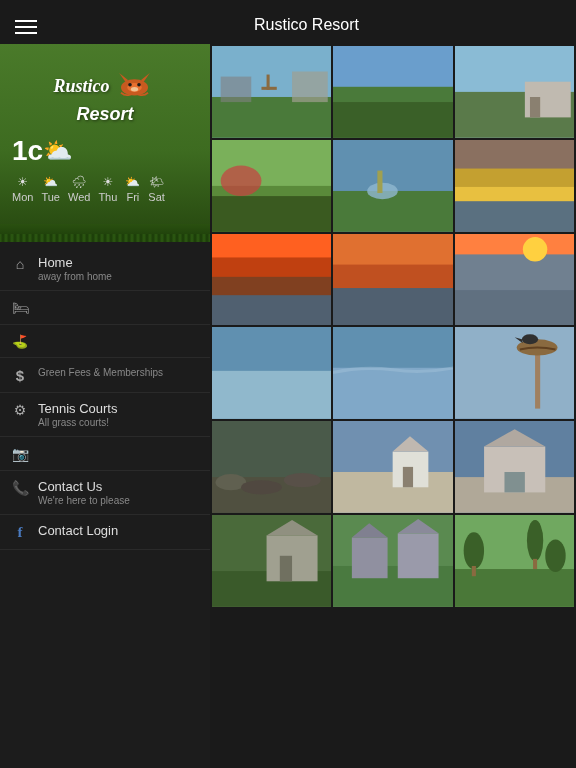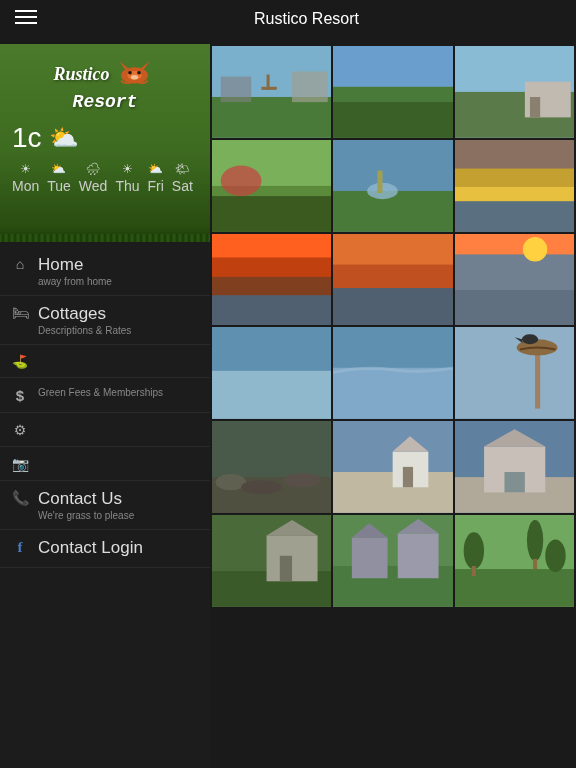--- a/index.html
+++ b/index.html
@@ -3,21 +3,21 @@
   <meta charset="utf-8">
   <style>
     * { margin: 0; padding: 0; box-sizing: border-box; }
     body { width: 576px; height: 768px; overflow: hidden; font-family: Arial, sans-serif; background: #1a1a1a; display: flex; flex-direction: column; }
 
     
     .top-bar {
       background: #1a1a1a;
       color: white;
       display: flex;
-      align-items: flex-start;
+      align-items: flex-end;
       padding: 10px 15px;
       height: 44px;
       flex-shrink: 0;
     }
     .hamburger-icon { display: flex; flex-direction: column; gap: 4px; cursor: pointer; margin-right: 15px; }
     .hamburger-icon span { display: block; width: 22px; height: 2px; background: white; }
     .top-bar-title { flex: 1; text-align: center; font-size: 16px; font-weight: 400; color: white; }
 
     
     .main { display: flex; flex: 1; overflow: hidden; }
@@ -29,31 +29,31 @@
       flex-shrink: 0;
       display: flex;
       flex-direction: column;
       overflow-y: auto;
       overflow-x: hidden;
     }
 
     
     .sidebar-header {
       background: linear-gradient(180deg, #4a7a2a 0%, #3d6b20 60%, #2a4d12 100%);
-      padding: 3px 12px 20px;
+      padding: 15px 12px 20px;
       position: relative;
       min-height: 180px;
     }
 
-    .temp-display { color: white; font-size: 28px; font-weight: 400; margin-top: 5px; display: flex; align-items: center; gap: 8px; }
+    .temp-display { color: white; font-size: 28px; font-weight: 700; margin-top: 5px; display: flex; align-items: center; gap: 0; }
     .temp-display .cloud-icon { font-size: 24px; }
 
     .weather-days { display: flex; gap: 8px; margin-top: 8px; }
     .weather-day { display: flex; flex-direction: column; align-items: center; gap: 2px; }
-    .weather-day .day-name { color: #ccc; font-size: 14px; }
+    .weather-day .day-name { color: #ccc; font-size: 11px; }
     .weather-day .day-icon { font-size: 12px; color: #ddd; }
 
     .grass-bottom {
       width: 100%;
       height: 18px;
       background: linear-gradient(180deg, #2a5010 0%, #1a3a08 100%);
       position: relative;
     }
     .grass-bottom::after {
       content: '';
@@ -71,21 +71,21 @@
     .nav-item {
       display: flex;
       align-items: flex-start;
       padding: 8px 12px;
       cursor: pointer;
       color: #ccc;
       gap: 10px;
       border-bottom: 1px solid #2a2a2a;
     }
     .nav-item .nav-icon { font-size: 14px; color: #aaa; margin-top: 1px; flex-shrink: 0; width: 16px; text-align: center; }
-    .nav-item .nav-text .nav-title { font-size: 17px; font-weight: 500; color: #ddd; }
+    .nav-item .nav-text .nav-title { font-size: 13px; font-weight: 500; color: #ddd; }
     .nav-item .nav-text .nav-subtitle { font-size: 10px; color: #888; margin-top: 1px; }
 
     
     .gallery-area {
       flex: 1;
       overflow-y: auto;
       overflow-x: hidden;
       background: #1a1a1a;
     }
     .gallery-grid {
@@ -141,21 +141,21 @@
     
     .logo-wrapper {
       display: flex;
       flex-direction: column;
       align-items: center;
       padding: 10px 5px 5px;
     }
     .logo-row1 { display: flex; align-items: center; }
     .logo-word { color: white; font-size: 18px; font-weight: bold; font-style: italic; font-family: Georgia, serif; text-shadow: 1px 1px 3px rgba(0,0,0,0.5); }
     .logo-fox-svg { width: 45px; height: 35px; margin-left: 2px; }
-    .logo-word2 { color: white; font-size: 18px; font-weight: bold; font-style: italic; font-family: Liberation Mono, monospace; text-shadow: 1px 1px 3px rgba(0,0,0,0.5); margin-top: -3px; }
+    .logo-word2 { color: white; font-size: 18px; font-weight: bold; font-style: italic; font-family: Liberation Sans, sans-serif; text-shadow: 1px 1px 3px rgba(0,0,0,0.5); margin-top: -3px; }
   </style>
 </head>
 <body>
 
 <div class="top-bar">
   <div class="hamburger-icon">
     <span></span>
     <span></span>
     <span></span>
   </div>
@@ -224,45 +224,45 @@
     <div class="nav-items">
       <div class="nav-item">
         <span class="nav-icon">⌂</span>
         <div class="nav-text">
           <div class="nav-title">Home</div>
           <div class="nav-subtitle">away from home</div>
         </div>
       </div>
       <div class="nav-item">
         <span class="nav-icon">🛏</span>
-        <div class="nav-text">
-          <div class="nav-title">Cottages</div>
-          <div class="nav-subtitle">Descriptions &amp; Rates</div>
-        </div>
       </div>
       <div class="nav-item">
         <span class="nav-icon" style="font-size:13px;">⛳</span>
       </div>
       <div class="nav-item">
         <span class="nav-icon" style="color:#aaa;font-weight:bold;font-size:15px;">$</span>
         <div class="nav-text">
           <div class="nav-subtitle">Green Fees &amp; Memberships</div>
         </div>
       </div>
       <div class="nav-item">
         <span class="nav-icon">⚙</span>
+        <div class="nav-text">
+          <div class="nav-title">Tennis Courts</div>
+          <div class="nav-subtitle">All grass courts!</div>
+        </div>
       </div>
       <div class="nav-item">
         <span class="nav-icon">📷</span>
       </div>
       <div class="nav-item">
         <span class="nav-icon">📞</span>
         <div class="nav-text">
           <div class="nav-title">Contact Us</div>
-          <div class="nav-subtitle">We're grass to please</div>
+          <div class="nav-subtitle">We're here to please</div>
         </div>
       </div>
       <div class="nav-item">
         <span class="nav-icon" style="color:#4a7abf;font-weight:bold;font-size:15px;font-family:Georgia,serif;">f</span>
         <div class="nav-text">
           <div class="nav-title">Contact Login</div>
           <div class="nav-subtitle"></div>
         </div>
       </div>
     </div>

